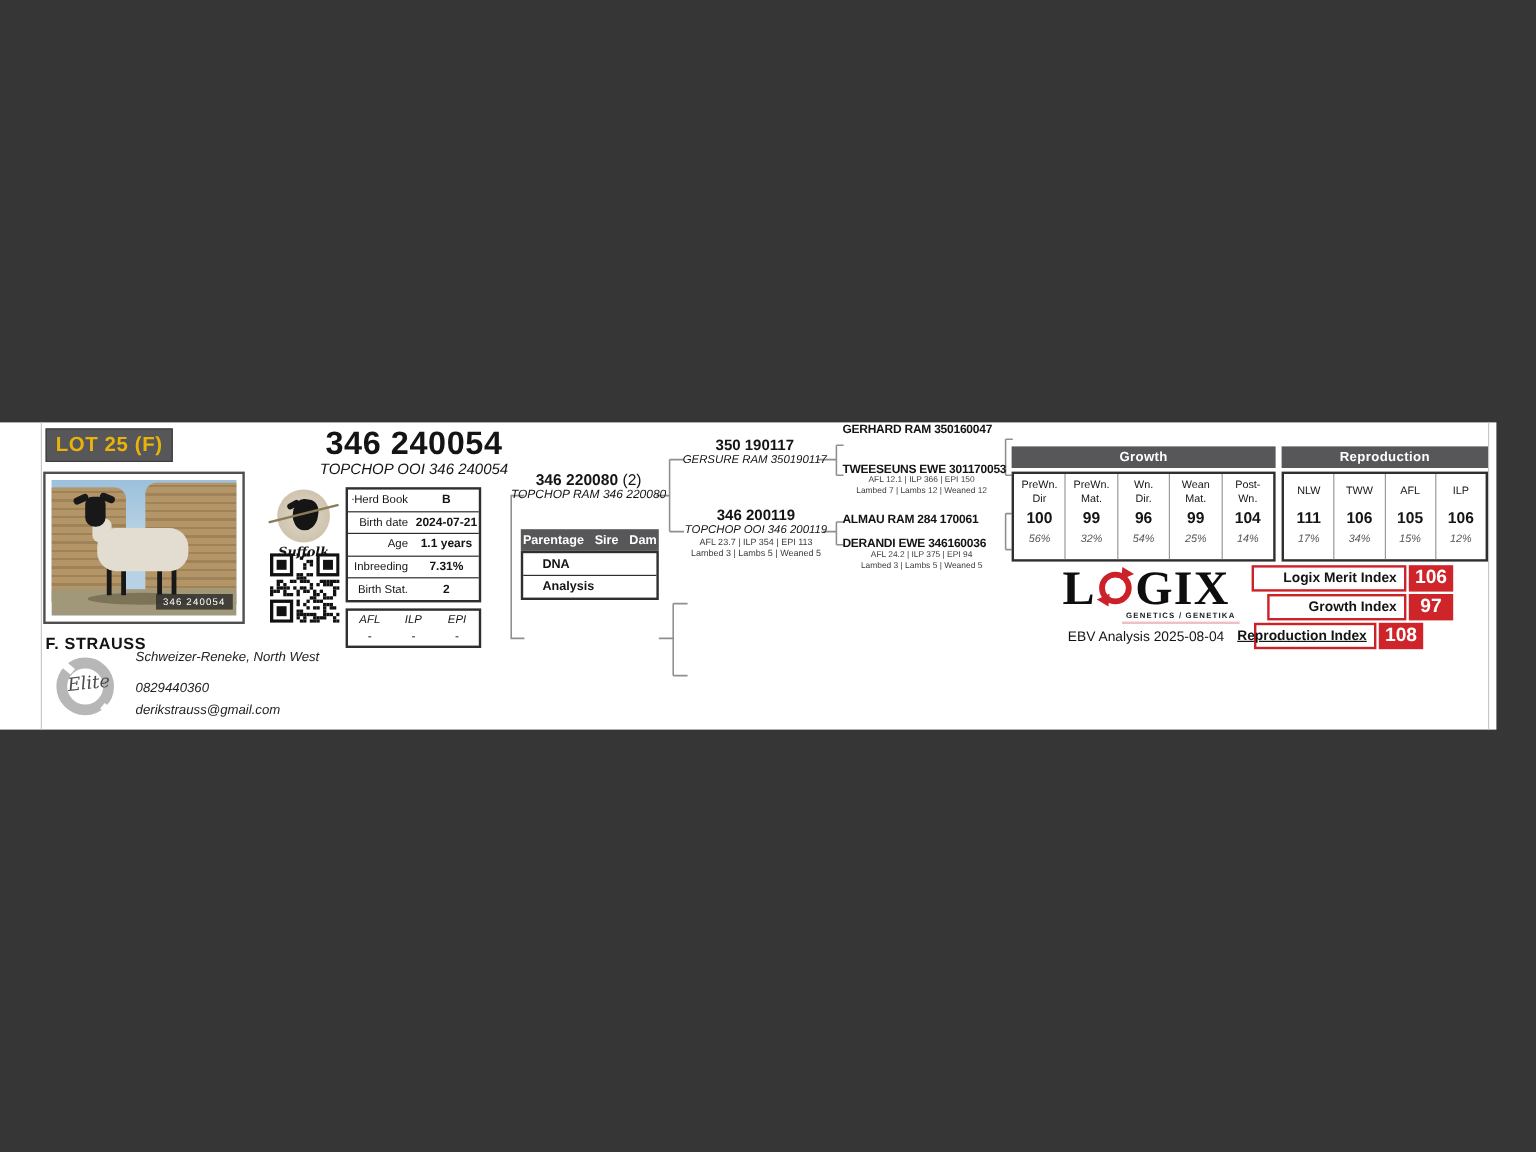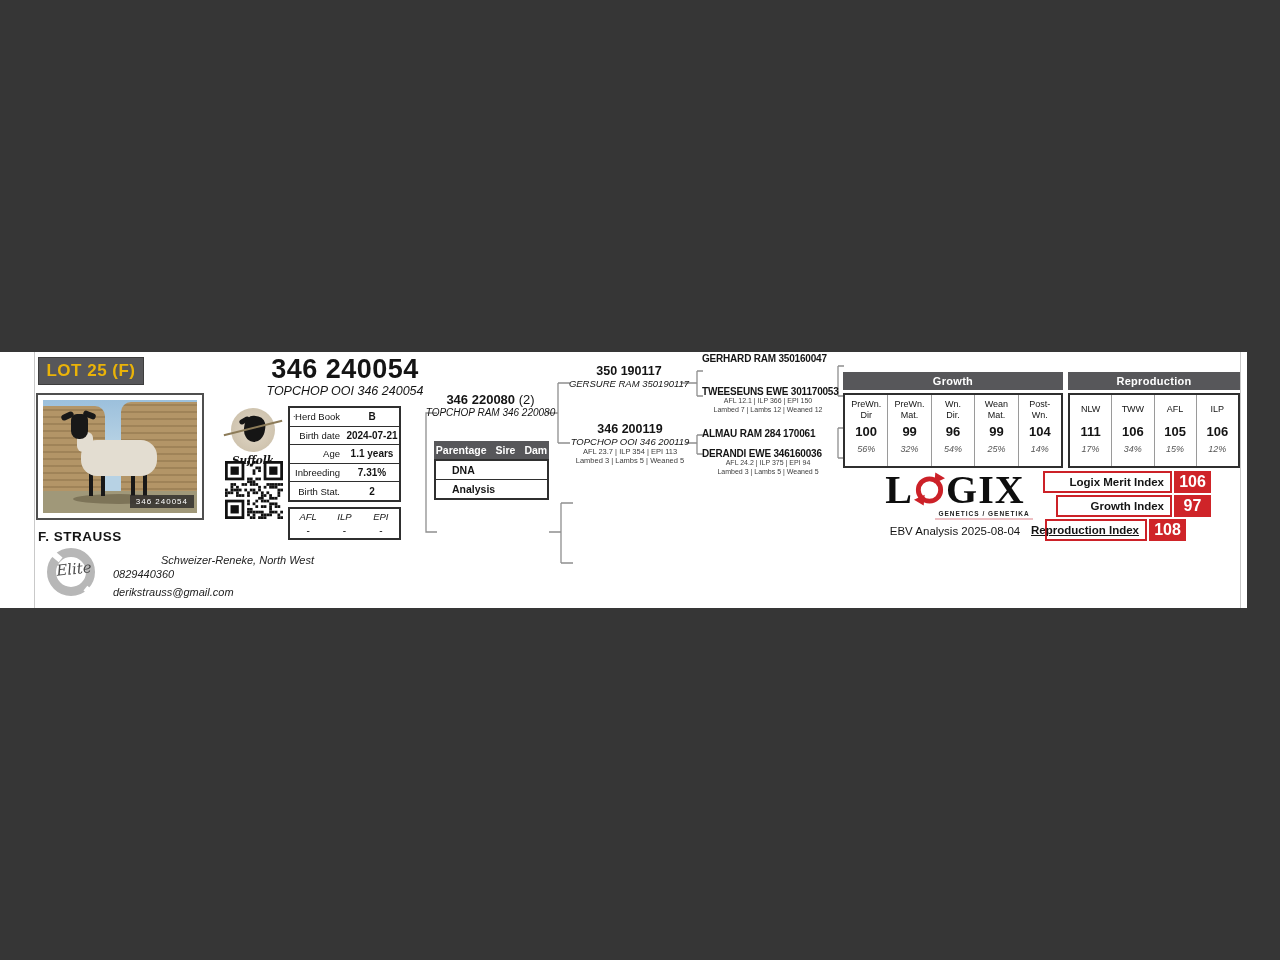--- a/index.html
+++ b/index.html
@@ -496,18 +496,18 @@
     </div>
 
 
     <div class="abs breeder-name">F. STRAUSS</div>
     <div class="abs elite">
       <div class="ring"></div>
       <div class="gap g1"></div>
       <div class="gap g2"></div>
       <div class="word">Elite</div>
     </div>
-    <div class="abs contact" style="top:202px;margin-left:48px;">Schweizer-Reneke, North West</div>
+    <div class="abs contact" style="top:190px;">Schweizer-Reneke, North West</div>
     <div class="abs contact" style="top:216px;">0829440360</div>
     <div class="abs contact" style="top:234px;">derikstrauss@gmail.com</div>
 
   </div>
 </div>
 
 </body></html>

